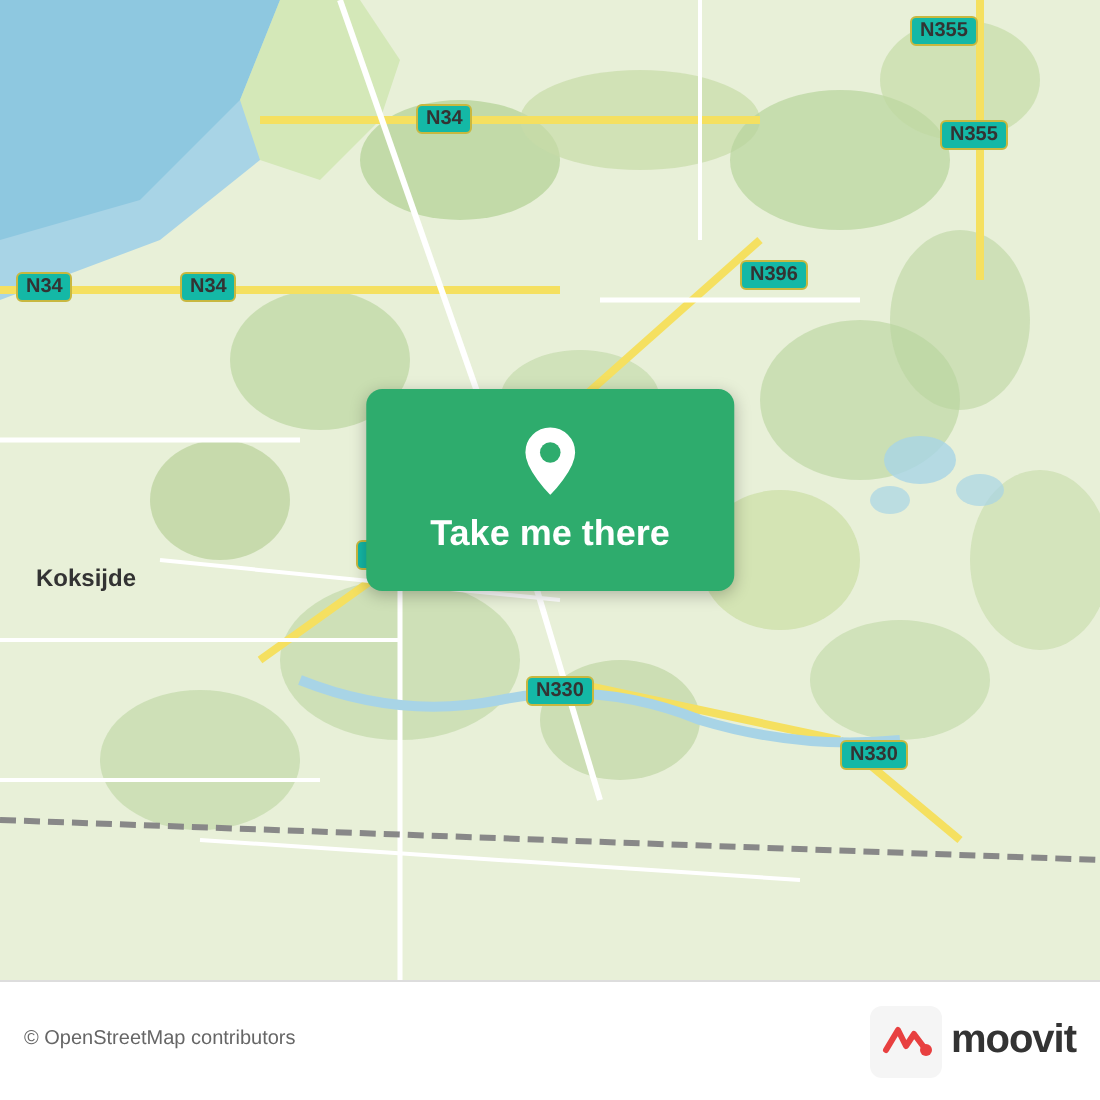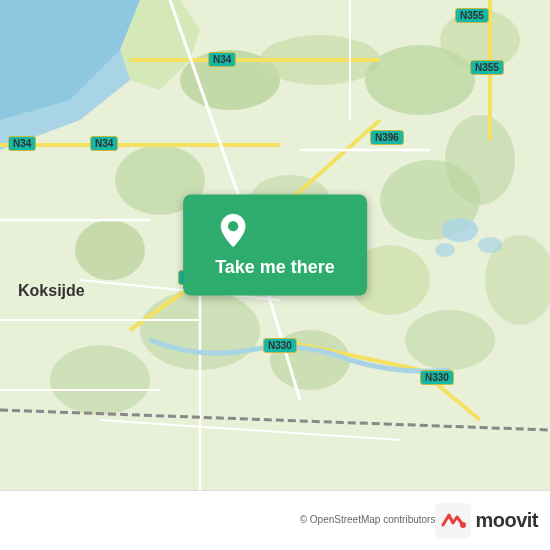--- a/index.html
+++ b/index.html
@@ -36,21 +36,20 @@
       align-items: center;
       padding: 0 12px;
       border-top: 1px solid #ddd;
       position: relative;
     }
 
     .bottom-left {
       display: flex;
       flex-direction: column;
       flex: 1;
-      text-align: right;
     }
 
     .copyright-text {
       font-size: 10px;
       color: #666;
       margin-bottom: 2px;
     }
 
     .location-name {
       font-size: 14px;
@@ -80,21 +79,21 @@
       background: #2eac6d;
       color: white;
       border: none;
       border-radius: 8px;
       padding: 18px 32px;
       font-size: 18px;
       font-weight: 600;
       cursor: pointer;
       display: flex;
       flex-direction: column;
-      align-items: flex-start;
+      align-items: center;
       gap: 8px;
       min-width: 178px;
       box-shadow: 0 2px 8px rgba(0,0,0,0.25);
       z-index: 10;
     }
 
     .pin-icon {
       width: 36px;
       height: 36px;
     }
@@ -106,21 +105,21 @@
       border: 1px solid #c8b840;
       border-radius: 3px;
       font-size: 10px;
       font-weight: bold;
       color: #333;
       padding: 1px 4px;
     }
 
     .town-label {
       position: absolute;
-      font-size: 16px;
+      font-size: 12px;
       font-weight: bold;
       color: #333;
     }
   </style>
 </head>
 <body>
 
 <div id="map-container">
 
   <svg class="map-bg" viewBox="0 0 550 490" xmlns="http://www.w3.org/2000/svg">

